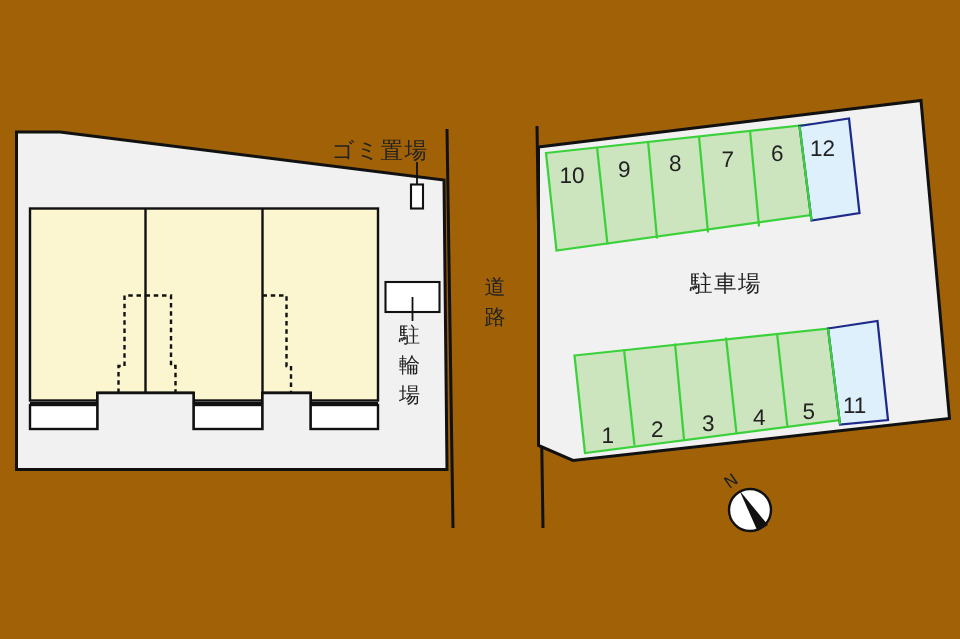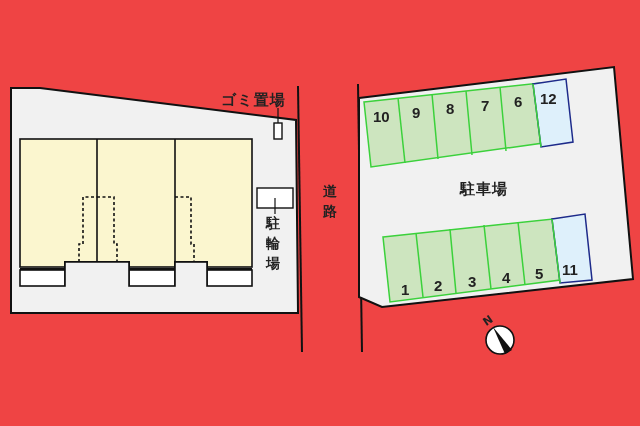--- a/index.html
+++ b/index.html
@@ -1,16 +1,16 @@
 <!DOCTYPE html>
 <html><head>
 <meta charset="utf-8">
 <style>
   html, body { margin: 0; padding: 0; background: #ffffff; }
-  #stage { position: relative; width: 640px; height: 426px; overflow: hidden; background: #ef4444; font-weight: bold; }
+  #stage { position: relative; width: 640px; height: 426px; overflow: hidden; background: #a16207; }
   svg { position: absolute; left: 0; top: 0; }
   .lbl { font-family: "DejaVu Sans", sans-serif; fill: #222222; }
   .num { font-family: "Liberation Sans", sans-serif; fill: #222222; font-size: 15px; }
   .vtxt { font-family: "DejaVu Sans", sans-serif; fill: #222222; font-size: 14px; }
 </style>
 </head>
 <body>
 
 <div id="stage">
 <svg width="640" height="426" viewBox="0 0 640 426" xmlns="http://www.w3.org/2000/svg">

